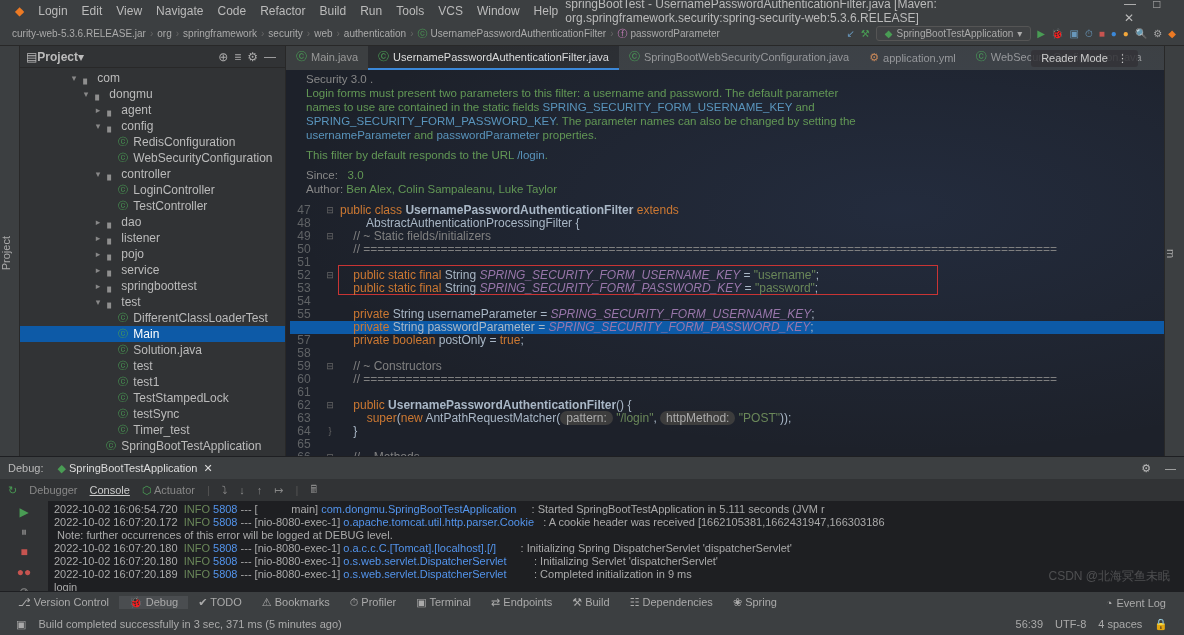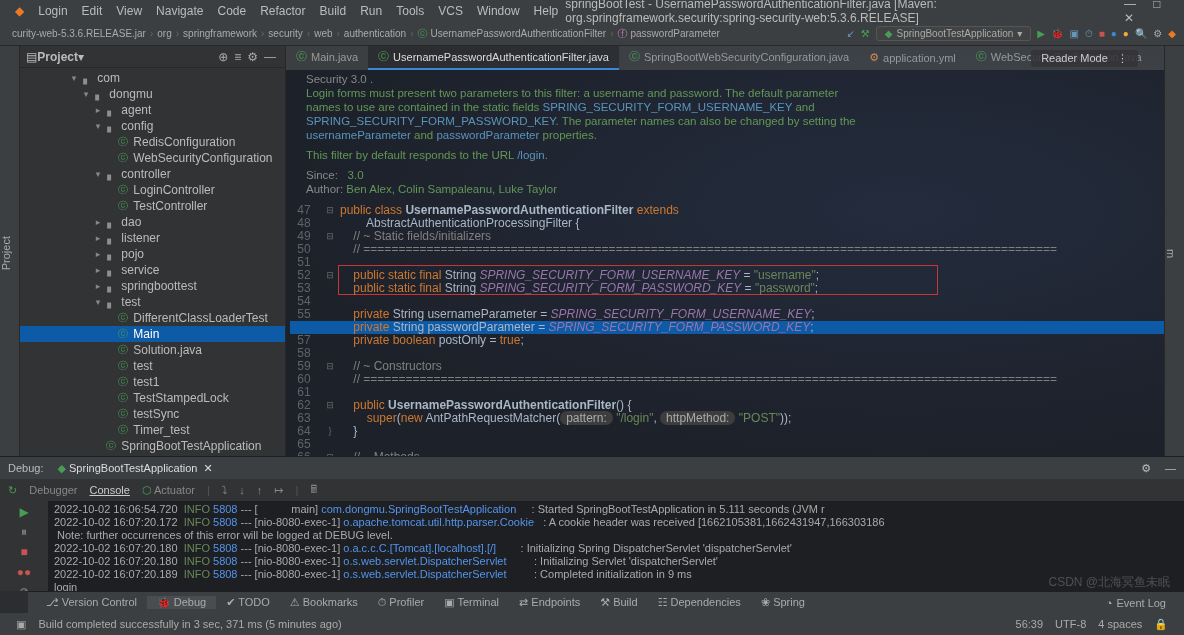--- a/index.html
+++ b/index.html
@@ -58,28 +58,28 @@
 .debug-head { height: 22px; background: #3c3f41; display: flex; align-items: center; padding: 0 8px; font-size: 11px; gap: 14px; }
 .debug-head .spacer { flex: 1; }
 .debug-sub { height: 22px; background: #313335; display: flex; align-items: center; padding: 0 8px; gap: 12px; font-size: 11px; color: #888; }
 .debug-sub .st { cursor: pointer; }
 .debug-body { flex: 1; display: flex; background: #1e1f22; font-family: "Consolas", monospace; font-size: 11px; color: #aaa; overflow: hidden; }
 .dbg-left { width: 48px; background: #313335; display: flex; flex-direction: column; align-items: center; padding-top: 4px; gap: 6px; }
 .dbg-left .dico { color: #888; cursor: pointer; font-size: 12px; }
 .dbg-text { flex: 1; white-space: pre; padding: 2px 6px; line-height: 13px; }
 .log-info { color: #6a8759; }
 .log-num { color: #5394ec; }
-.bottom-bar { height: 22px; background: #3c3f41; border-top: 1px solid #1e1f22; display: flex; align-items: center; padding: 0 8px; font-size: 11px; gap: 0; margin-left: 28px; }
+.bottom-bar { height: 22px; background: #3c3f41; border-top: 1px solid #1e1f22; display: flex; align-items: center; padding: 0 8px; font-size: 11px; gap: 0; }
 .bottom-bar .bitem { padding: 0 10px; display: flex; align-items: center; gap: 4px; cursor: pointer; color: #aaa; }
 .bottom-bar .bitem.active { background: #4a4d50; }
 .bottom-bar .spacer { flex: 1; }
 .status-bar { height: 22px; background: #3c3f41; display: flex; align-items: center; padding: 0 10px; font-size: 11px; color: #aaa; }
 .status-bar .spacer { flex: 1; }
 .status-bar span { padding: 0 6px; }
-.watermark { position: absolute; bottom: 44px; right: 14px; color: rgba(200,200,200,0.28); font-size: 12px; z-index: 10; }
+.watermark { position: absolute; bottom: 50px; right: 14px; color: rgba(200,200,200,0.28); font-size: 12px; z-index: 10; }
 </style>
 </head>
 <body>
 
 <div class="menu-bar">
   <span style="color:#ec7a24">◆</span>
   <span>Login</span>
   <span>Edit</span>
   <span>View</span>
   <span>Navigate</span>

